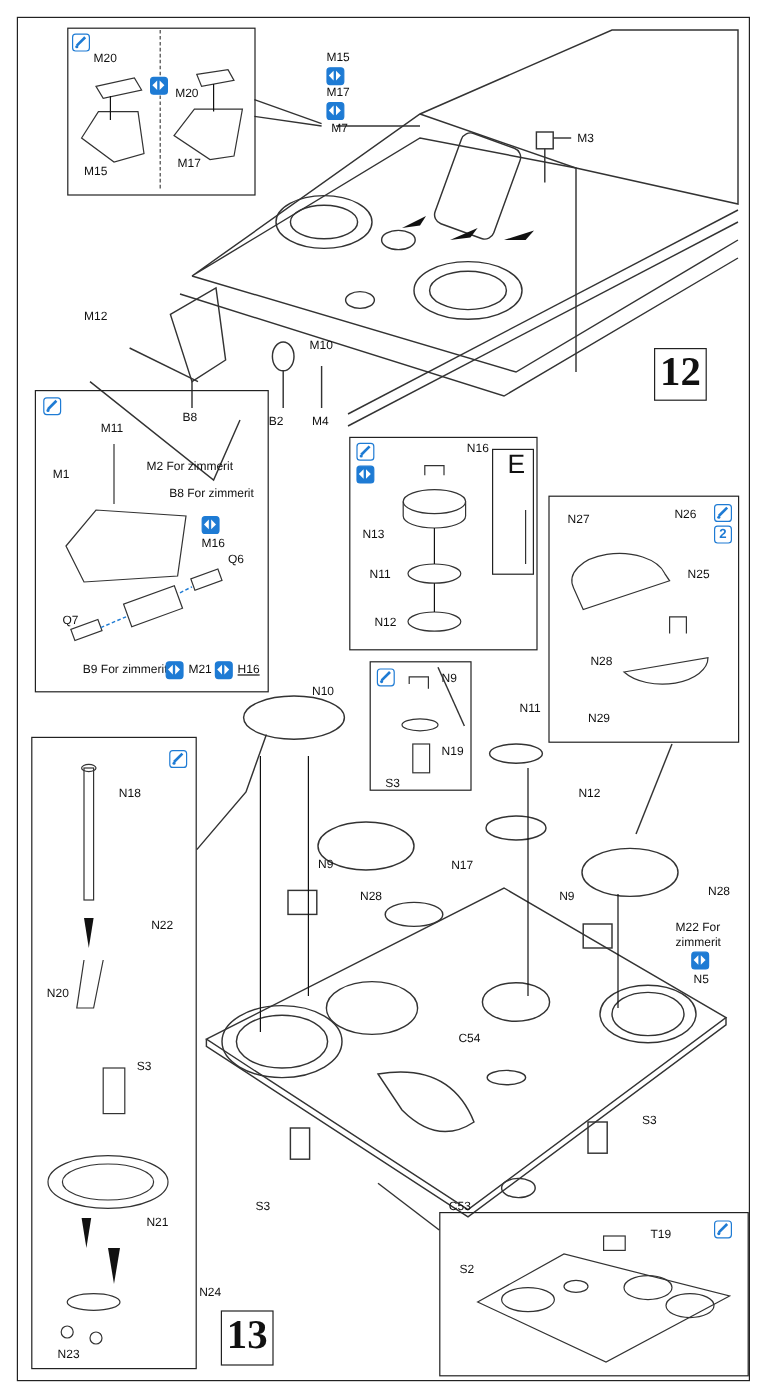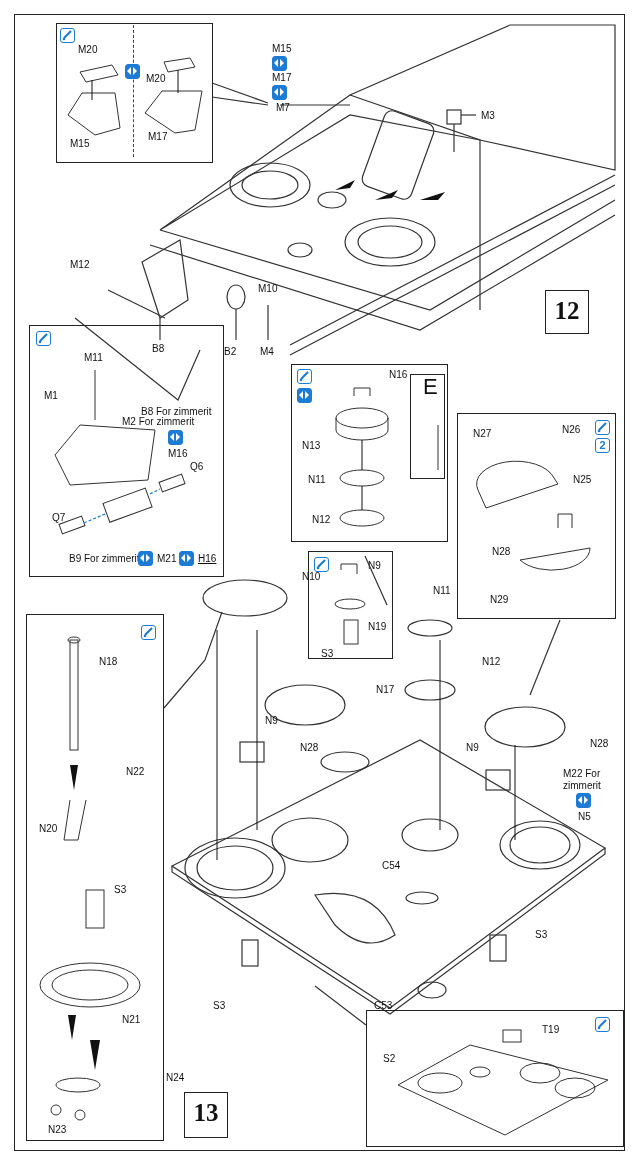--- a/index.html
+++ b/index.html
@@ -3,21 +3,21 @@
 <meta charset="utf-8">
 <style>
   html,body{margin:0;padding:0;background:#fff;}
   body{width:640px;height:1162px;position:relative;overflow:hidden;font-family:"Liberation Sans",sans-serif;color:#111;}
   .abs{position:absolute;}
   .frame{position:absolute;border:1.5px solid #222;background:transparent;box-sizing:border-box;}
   .lbl{position:absolute;font-size:10px;line-height:11px;white-space:nowrap;color:#111;}
   .icon-glue,.icon-swap,.icon-x2{position:absolute;width:15px;height:15px;border:1.5px solid #1e7bd4;border-radius:3px;background:#fff;box-sizing:border-box;}
   .icon-swap{background:#1e7bd4;}
   .icon-x2{font-size:11px;font-weight:bold;color:#1e7bd4;text-align:center;line-height:12px;}
-  .stepnum{position:absolute;border:1.5px solid #222;font-family:"Liberation Serif",serif;font-weight:bold;font-size:25px;line-height:40px;text-align:center;background:#fff;}
+  .stepnum{position:absolute;border:1.5px solid #222;font-family:"Liberation Serif",serif;font-weight:bold;font-size:34px;line-height:40px;text-align:center;background:#fff;}
   svg{position:absolute;left:0;top:0;}
   .dash{border-left:1.5px dashed #444;position:absolute;width:0;}
 </style>
 </head>
 <body>
 
 <div class="frame" style="left:14px;top:14px;width:611px;height:1137px;"></div>
 
 <div>
 
@@ -120,21 +120,21 @@
 
   <div class="frame" style="left:29px;top:325px;width:195px;height:252px;"></div>
   <div class="icon-glue" style="left:36px;top:331px;">
       <svg width="12" height="12" viewBox="0 0 12 12">
         <line x1="3" y1="9" x2="10" y2="2" stroke="#1e7bd4" stroke-width="2.2"></line>
         <circle cx="3" cy="10" r="1.3" fill="#1e7bd4"></circle>
       </svg>
     </div>
   <span class="lbl" style="left:84px;top:352px;">M11</span>
   <span class="lbl" style="left:44px;top:390px;">M1</span>
-  <span class="lbl" style="left:122px;top:416px;text-align:right;">M2 For zimmerit</span>
+  <span class="lbl" style="left:122px;top:384px;text-align:right;">M2 For zimmerit</span>
   <span class="lbl" style="left:141px;top:406px;">B8 For zimmerit</span>
   <div class="icon-swap" style="left:168px;top:430px;">
       <svg width="12" height="12" viewBox="0 0 12 12">
         <path d="M5,2 L1,6 L5,10 Z" fill="#fff"></path>
         <path d="M7,2 L11,6 L7,10 Z" fill="#fff"></path>
       </svg>
     </div>
   <span class="lbl" style="left:168px;top:448px;">M16</span>
   <span class="lbl" style="left:190px;top:461px;">Q6</span>
   <span class="lbl" style="left:52px;top:512px;">Q7</span>
@@ -306,24 +306,24 @@
       <polyline points="315,986 366,1025"></polyline>
     </g>
     <g stroke="#111" stroke-width="1">
         <line x1="217" y1="630" x2="217" y2="860"></line>
         <line x1="257" y1="630" x2="257" y2="830"></line>
         <line x1="440" y1="640" x2="440" y2="830"></line>
         <line x1="515" y1="745" x2="515" y2="840"></line>
       </g>
   </svg>
 
-  <span class="lbl" style="left:260px;top:571px;margin-left:42px;">N10</span>
+  <span class="lbl" style="left:260px;top:571px;">N10</span>
   <span class="lbl" style="left:265px;top:715px;">N9</span>
   <span class="lbl" style="left:300px;top:742px;">N28</span>
-  <span class="lbl" style="left:376px;top:684px;text-align:right;">N17</span>
+  <span class="lbl" style="left:376px;top:716px;text-align:right;">N17</span>
   <span class="lbl" style="left:433px;top:585px;">N11</span>
   <span class="lbl" style="left:482px;top:656px;">N12</span>
   <span class="lbl" style="left:466px;top:742px;">N9</span>
   <span class="lbl" style="left:590px;top:738px;">N28</span>
   <span class="lbl" style="left:563px;top:768px;">M22 For</span>
   <span class="lbl" style="left:563px;top:780px;">zimmerit</span>
   <div class="icon-swap" style="left:576px;top:793px;">
       <svg width="12" height="12" viewBox="0 0 12 12">
         <path d="M5,2 L1,6 L5,10 Z" fill="#fff"></path>
         <path d="M7,2 L11,6 L7,10 Z" fill="#fff"></path>

